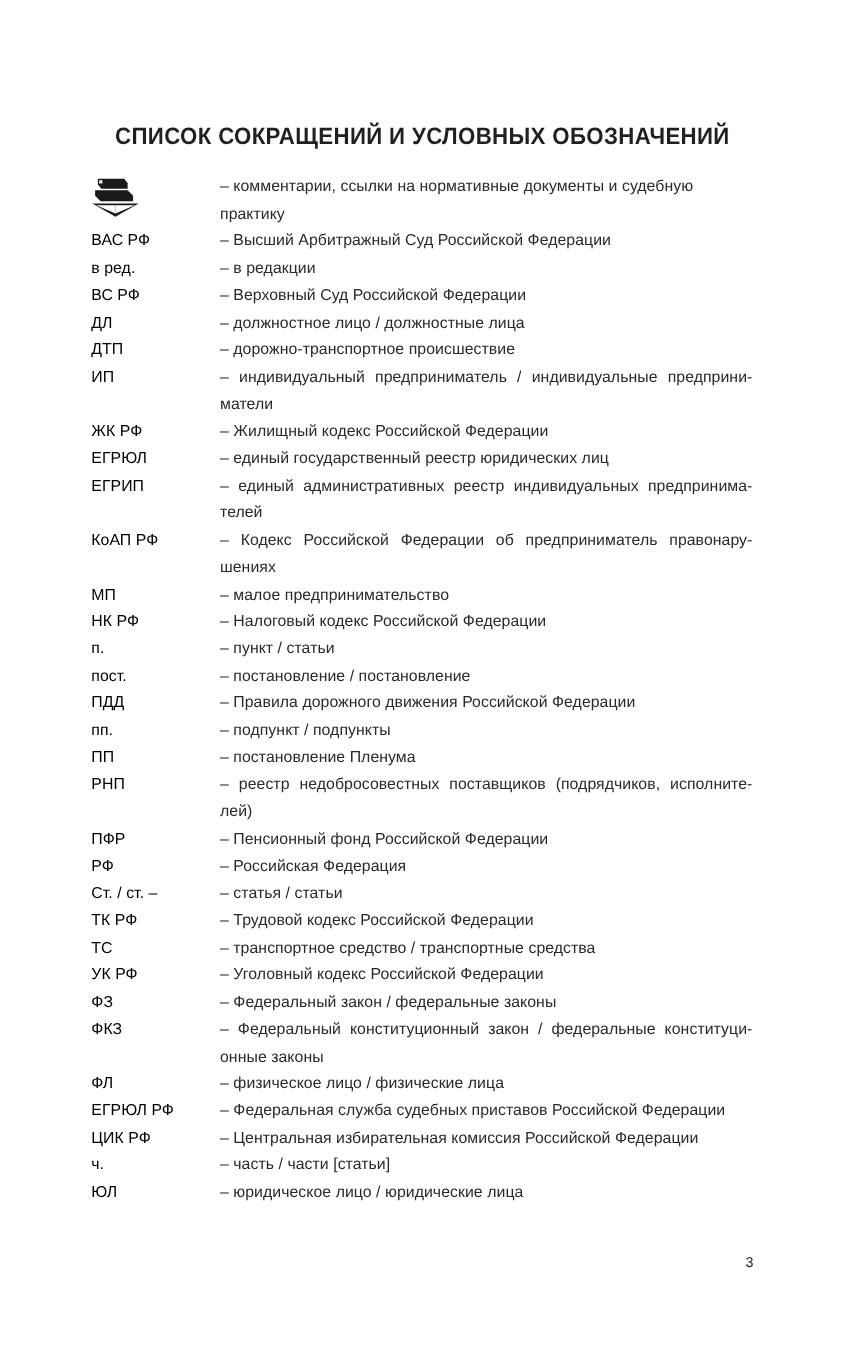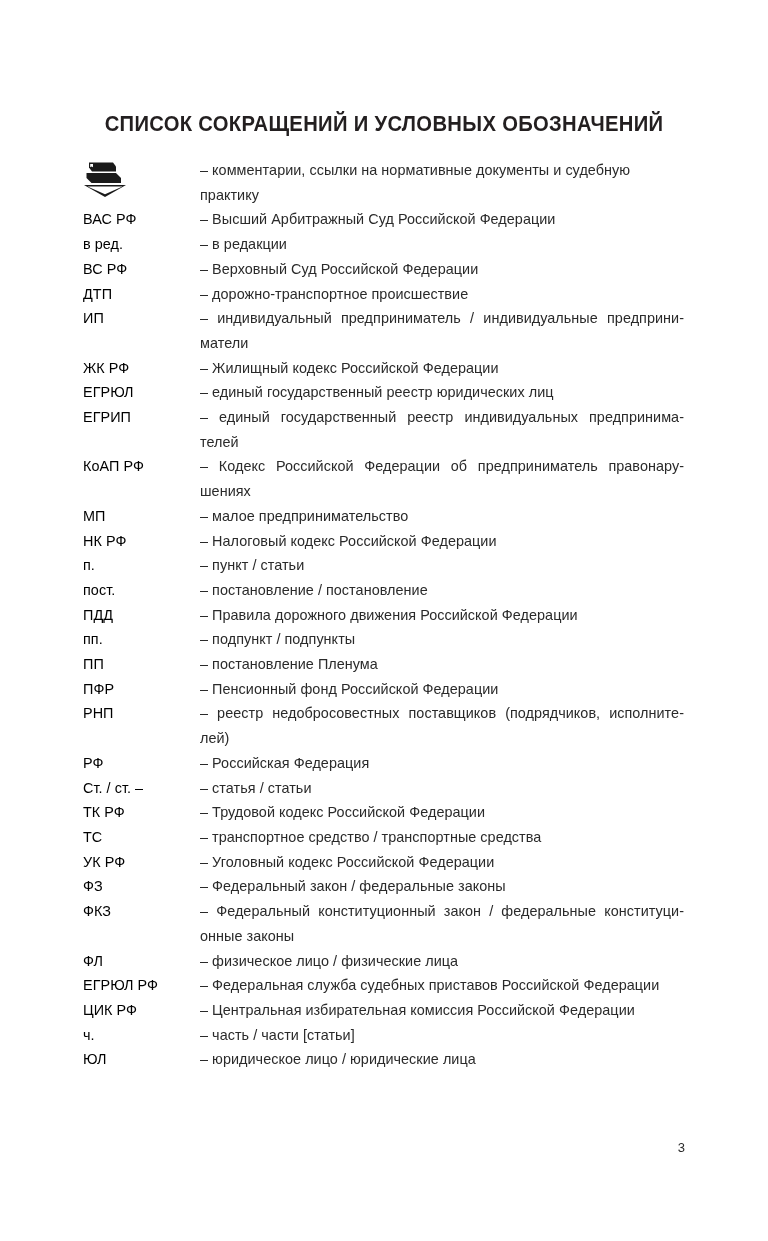--- a/index.html
+++ b/index.html
@@ -122,38 +122,42 @@
       </div>
       <div class="abbr-row">
         <div class="abbr-term">в ред.</div>
         <div class="abbr-def nowrapline">– в редакции</div>
       </div>
       <div class="abbr-row">
         <div class="abbr-term">ВС РФ</div>
         <div class="abbr-def nowrapline">– Верховный Суд Российской Федерации</div>
       </div>
       <div class="abbr-row">
+        <div class="abbr-term">ДЛ</div>
+        <div class="abbr-def nowrapline">– должностное лицо / должностные лица</div>
+      </div>
+      <div class="abbr-row">
         <div class="abbr-term">ДТП</div>
         <div class="abbr-def nowrapline">– дорожно-транспортное происшествие</div>
       </div>
       <div class="abbr-row">
         <div class="abbr-term">ИП</div>
         <div class="abbr-def">– индивидуальный предприниматель / индивидуальные предприни-матели</div>
       </div>
       <div class="abbr-row">
         <div class="abbr-term">ЖК РФ</div>
         <div class="abbr-def nowrapline">– Жилищный кодекс Российской Федерации</div>
       </div>
       <div class="abbr-row">
         <div class="abbr-term">ЕГРЮЛ</div>
         <div class="abbr-def nowrapline">– единый государственный реестр юридических лиц</div>
       </div>
       <div class="abbr-row">
         <div class="abbr-term">ЕГРИП</div>
-        <div class="abbr-def">–  единый  государственный  реестр  индивидуальных  предпринима-телей</div>
+        <div class="abbr-def">–  единый  административных  реестр  индивидуальных  предпринима-телей</div>
       </div>
       <div class="abbr-row">
         <div class="abbr-term">КоАП РФ</div>
         <div class="abbr-def">– Кодекс Российской Федерации об предприниматель правонару-шениях</div>
       </div>
       <div class="abbr-row">
         <div class="abbr-term">МП</div>
         <div class="abbr-def nowrapline">– малое предпринимательство</div>
       </div>
       <div class="abbr-row">
@@ -174,28 +178,28 @@
       </div>
       <div class="abbr-row">
         <div class="abbr-term">пп.</div>
         <div class="abbr-def nowrapline">– подпункт / подпункты</div>
       </div>
       <div class="abbr-row">
         <div class="abbr-term">ПП</div>
         <div class="abbr-def nowrapline">– постановление Пленума</div>
       </div>
       <div class="abbr-row">
+        <div class="abbr-term">РНП</div>
+        <div class="abbr-def">– реестр недобросовестных поставщиков (подрядчиков, исполните-лей)</div>
+      </div>
+      <div class="abbr-row">
         <div class="abbr-term">ПФР</div>
         <div class="abbr-def nowrapline">– Пенсионный фонд Российской Федерации</div>
       </div>
       <div class="abbr-row">
-        <div class="abbr-term">РНП</div>
-        <div class="abbr-def">– реестр недобросовестных поставщиков (подрядчиков, исполните-лей)</div>
-      </div>
-      <div class="abbr-row">
         <div class="abbr-term">РФ</div>
         <div class="abbr-def nowrapline">– Российская Федерация</div>
       </div>
       <div class="abbr-row">
         <div class="abbr-term">Ст. / ст. –</div>
         <div class="abbr-def nowrapline">– статья / статьи</div>
       </div>
       <div class="abbr-row">
         <div class="abbr-term">ТК РФ</div>
         <div class="abbr-def nowrapline">– Трудовой кодекс Российской Федерации</div>

